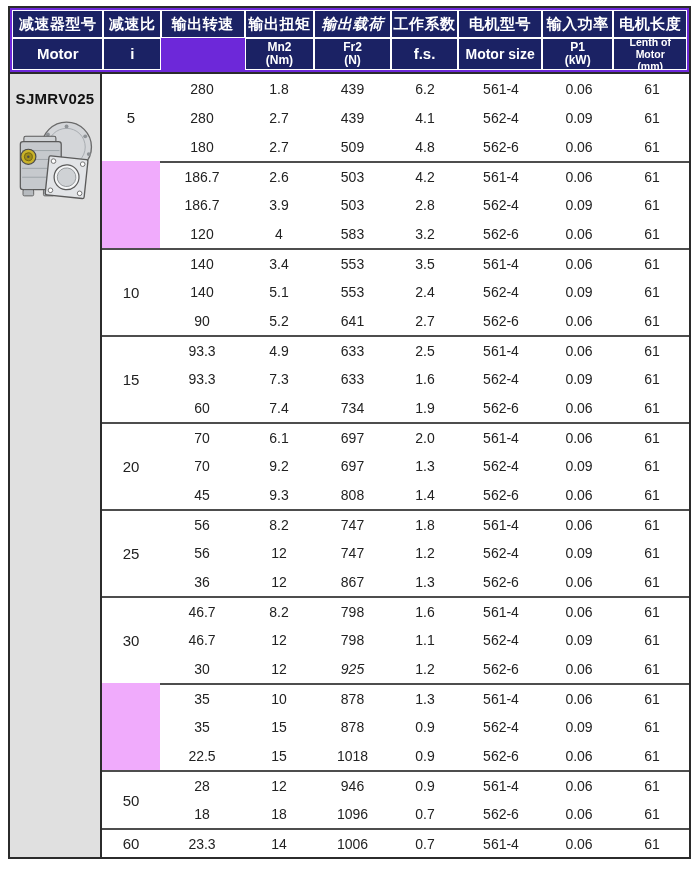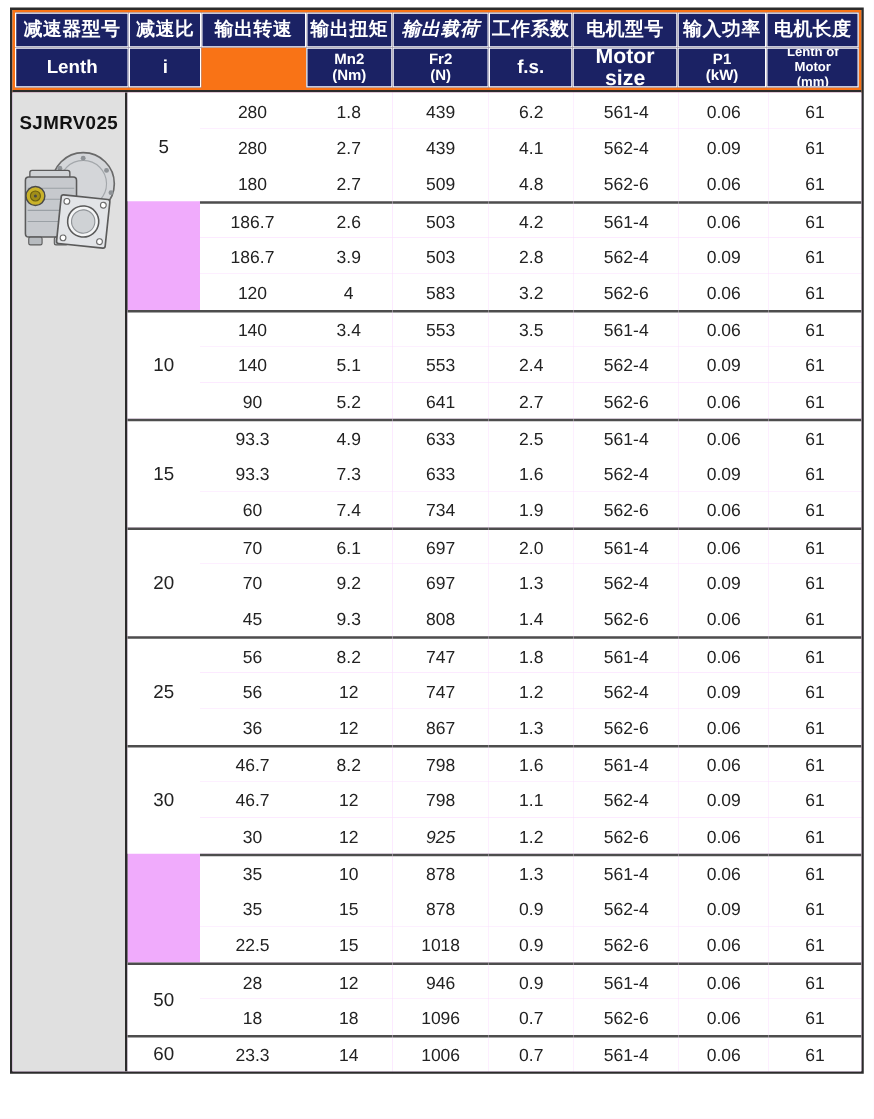--- a/index.html
+++ b/index.html
@@ -22,38 +22,38 @@
     width:683px;
     border:2px solid var(--frame);
     background:#ffffff;
   }
   
   .header-grid{
     display:grid;
     grid-template-columns:var(--cols);
     grid-template-rows:28px 32px;
     padding:2px;
-    background:#f97316;
+    background:#6d28d9;
     border-bottom:2px solid var(--frame);
   }
   .hcell{
     background:var(--header-bg);
     color:var(--header-text);
     border:1px solid #ffffff;
     display:flex;flex-direction:column;
     align-items:center;justify-content:center;
     text-align:center;
     font-weight:bold;
     line-height:1.05;
     overflow:hidden;
   }
   .hcell.zh{font-size:15px;letter-spacing:0.5px;}
   .hcell.en .line{font-size:12px;}
   .hcell.en.single .line{font-size:15px;}
-  .hcell.en .line.sm{font-size:17px;}
+  .hcell.en .line.sm{font-size:14px;}
   .hcell.en .line.xs{font-size:10.5px;line-height:1.15;}
   
   .body-grid{
     display:grid;
     grid-template-columns:var(--cols);
     background:#f0abfc;
     color:var(--body-text);
   }
   .cell{
     display:flex;align-items:center;justify-content:center;
@@ -82,21 +82,21 @@
       <div class="hcell zh" style="grid-area: 1 / 1;">减速器型号</div>
       <div class="hcell zh" style="grid-area: 1 / 2;">减速比</div>
       <div class="hcell zh" style="grid-area: 1 / 3;">输出转速</div>
       <div class="hcell zh" style="grid-area: 1 / 4;">输出扭矩</div>
       <div class="hcell zh" style="grid-area: 1 / 5; font-style: italic;">输出载荷</div>
       <div class="hcell zh" style="grid-area: 1 / 6;">工作系数</div>
       <div class="hcell zh" style="grid-area: 1 / 7;">电机型号</div>
       <div class="hcell zh" style="grid-area: 1 / 8;">输入功率</div>
       <div class="hcell zh" style="grid-area: 1 / 9;">电机长度</div>
       <div class="hcell en single" style="grid-area: 2 / 1;">
-        <div class="line">Lenth</div>
+        <div class="line">Motor</div>
       </div>
       <div class="hcell en single" style="grid-area: 2 / 2;">
         <div class="line">i</div>
       </div>
       <div class="hcell en" style="grid-area: 2 / 4;">
         <div class="line">Mn2</div>
         <div class="line">(Nm)</div>
       </div>
       <div class="hcell en" style="grid-area: 2 / 5;">
         <div class="line">Fr2</div>

